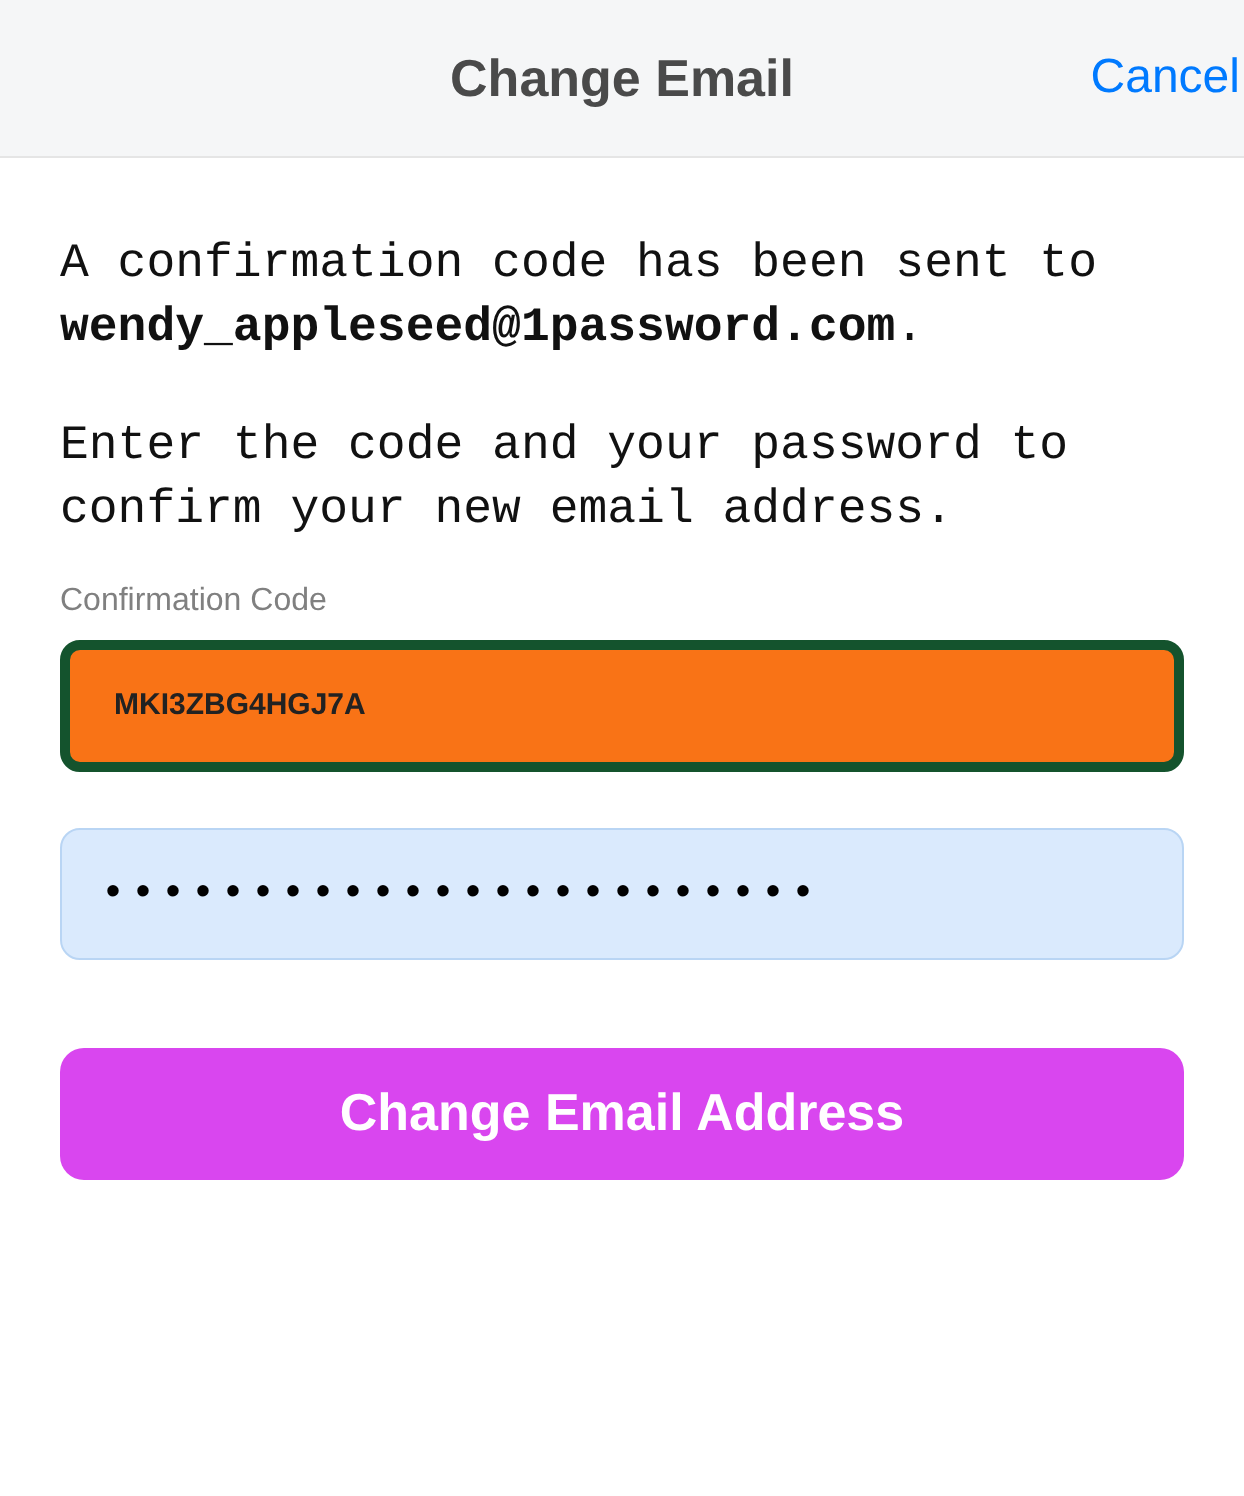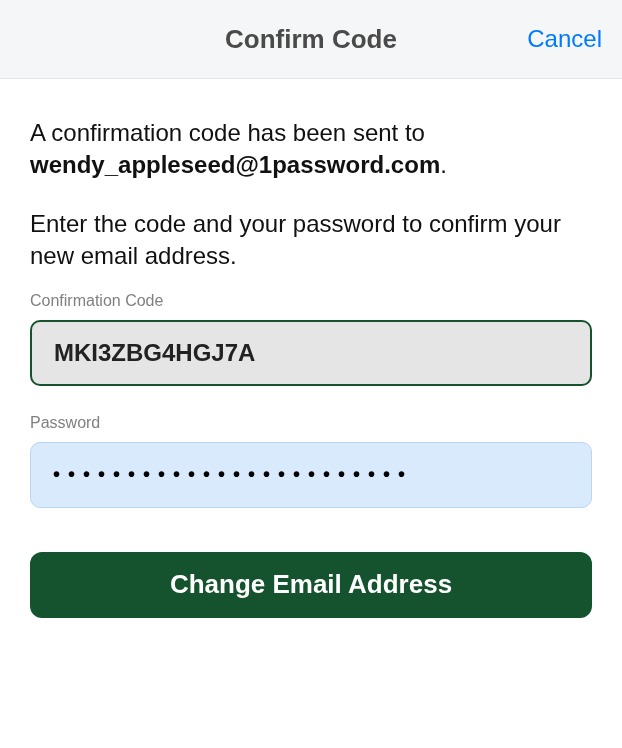--- a/index.html
+++ b/index.html
@@ -19,106 +19,106 @@
       align-items: center;
       justify-content: center;
     }
     .header-title {
       font-size: 26px;
       font-weight: 600;
       color: #4a4a4a;
     }
     .cancel-button {
       position: absolute;
-      right: 20px;
+      right: 2px;
       top: 50%;
       transform: translateY(-50%);
       font-size: 24px;
       color: #007aff;
       background: none;
       border: none;
       cursor: pointer;
       font-family: inherit;
     }
     .content {
       padding: 38px 30px 0 30px;
     }
     .intro {
       font-size: 24px;
       line-height: 1.35;
       color: #111;
       margin-bottom: 26px;
+      font-family: Liberation Mono, monospace;
     }
     .intro .email {
       font-weight: 700;
     }
     .intro.second {
       margin-bottom: 19px;
     }
     .field-label {
       font-size: 16px;
       color: #808080;
       margin-bottom: 10px;
     }
     .input {
       width: 100%;
       height: 66px;
-      border: 2px solid #14532d;
+      border: 5px solid #14532d;
       border-radius: 10px;
       padding: 0 22px;
-      font-size: 24px;
+      font-size: 15px;
       font-weight: 600;
       color: #222;
-      background: #e5e5e5;
+      background: #f97316;
       font-family: inherit;
       outline: none;
     }
     .input.password-filled {
       background: #daeafd;
       border: 1px solid #b9d5f4;
       letter-spacing: 8px;
       font-size: 20px;
       font-weight: 700;
       color: #000;
     }
     .field-group {
       margin-bottom: 28px;
     }
     .primary-button {
       width: 100%;
       height: 66px;
-      background: #14532d;
+      background: #d946ef;
       border: none;
       border-radius: 12px;
       color: #fff;
       font-size: 26px;
       font-weight: 700;
       cursor: pointer;
       font-family: inherit;
       margin-top: 16px;
     }
   </style>
 </head>
 <body>
 
 <div class="header">
-  <div class="header-title">Confirm Code</div>
+  <div class="header-title">Change Email</div>
   <button class="cancel-button">Cancel</button>
 </div>
 
 <div class="content">
   <p class="intro">
     <span>A confirmation code has been sent to </span><span class="email">wendy_appleseed@1password.com</span><span>.</span>
   </p>
   <p class="intro second">Enter the code and your password to confirm your new email address.</p>
 
   <div class="field-group">
     <div class="field-label">Confirmation Code</div>
     <input type="text" class="input" value="MKI3ZBG4HGJ7A" style="">
   </div>
 
   <div class="field-group">
-    <div class="field-label">Password</div>
     <input type="text" class="input password-filled" value="••••••••••••••••••••••••" style="">
   </div>
 
   <button class="primary-button">Change Email Address</button>
 </div>
 
 </body></html>

